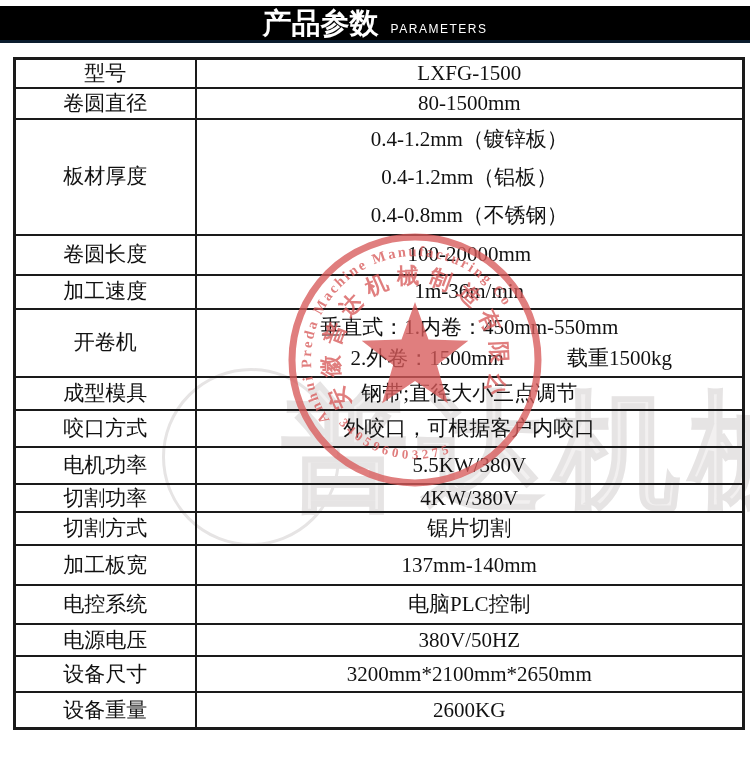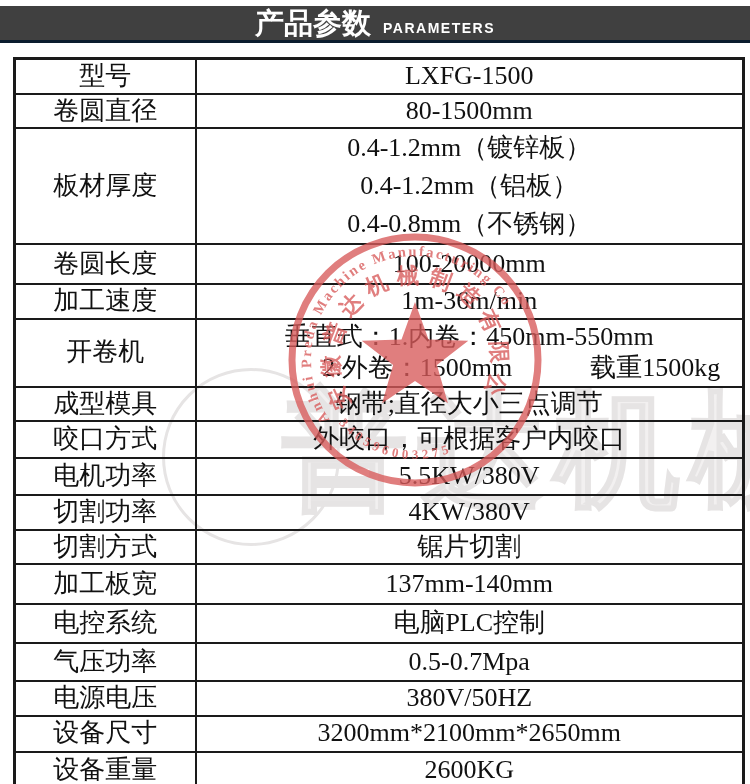--- a/index.html
+++ b/index.html
@@ -2,41 +2,41 @@
 <html><head>
 <meta charset="utf-8">
 <style>
   html,body{margin:0;padding:0;}
   body{width:750px;height:784px;background:#fff;}
   .page{position:relative;width:750px;height:784px;background:#fff;overflow:hidden;
         font-family:"Liberation Serif","DejaVu Serif",serif;color:#111;}
 
   
   .header-bar{position:absolute;left:0;top:6px;width:750px;height:34px;
-    background:#404040;border-bottom:3px solid #0a1d2f;
+    background:#000000;border-bottom:3px solid #0a1d2f;
     display:flex;align-items:baseline;justify-content:center;gap:12px;
     font-family:"Liberation Sans","DejaVu Sans",sans-serif;color:#fff;}
   .title-zh{font-size:29px;font-weight:bold;line-height:34px;}
-  .title-en{font-size:14px;font-weight:bold;letter-spacing:1.5px;}
+  .title-en{font-size:12px;font-weight:normal;letter-spacing:1.5px;}
 
   
   .watermark-layer{position:absolute;left:0;top:0;width:750px;height:784px;
     z-index:1;pointer-events:none;overflow:hidden;}
   .wm-circle{position:absolute;left:162px;top:368px;width:172px;height:172px;
     border:3px solid #e6e4e4;border-radius:50%;}
   .wm-text{position:absolute;left:282px;top:368px;width:600px;
     font-size:126px;font-weight:bold;letter-spacing:10px;white-space:nowrap;
     font-family:"Liberation Sans","DejaVu Sans",sans-serif;
     color:#f2f0f0;-webkit-text-stroke:2px #e6e4e4;}
 
   
   .spec-table{position:absolute;left:13px;top:57px;width:732px;z-index:2;
     border-collapse:collapse;table-layout:fixed;background:transparent;}
   .spec-table td{border:2px solid #1a1a1a;padding:0;vertical-align:middle;
-    font-size:26px;text-align:center;line-height:1.25;}
+    font-size:21px;text-align:center;line-height:1.25;}
   .spec-table{border:3px solid #1a1a1a;}
   .label-cell{width:181px;}
   .value-cell{}
   .mline div{line-height:38px;}
   .two-line{display:inline-block;text-align:center;line-height:31px;}
   .two-line .ln2{text-indent:4em;font-family:Liberation Serif, serif;}
 
   
   .stamp{position:absolute;left:265px;top:210px;width:300px;height:300px;
     z-index:3;opacity:0.78;pointer-events:none;}
@@ -117,24 +117,20 @@
         <td class="value-cell">锯片切割</td>
       </tr>
       <tr class="spec-row" style="height:40px">
         <td class="label-cell">加工板宽</td>
         <td class="value-cell">137mm-140mm</td>
       </tr>
       <tr class="spec-row" style="height:39px">
         <td class="label-cell">电控系统</td>
         <td class="value-cell">电脑PLC控制</td>
       </tr>
-      <tr class="spec-row" style="height:38px">
-        <td class="label-cell">气压功率</td>
-        <td class="value-cell">0.5-0.7Mpa</td>
-      </tr>
       <tr class="spec-row" style="height:32px">
         <td class="label-cell">电源电压</td>
         <td class="value-cell">380V/50HZ</td>
       </tr>
       <tr class="spec-row" style="height:36px">
         <td class="label-cell">设备尺寸</td>
         <td class="value-cell">3200mm*2100mm*2650mm</td>
       </tr>
       <tr class="spec-row" style="height:37px">
         <td class="label-cell">设备重量</td>

